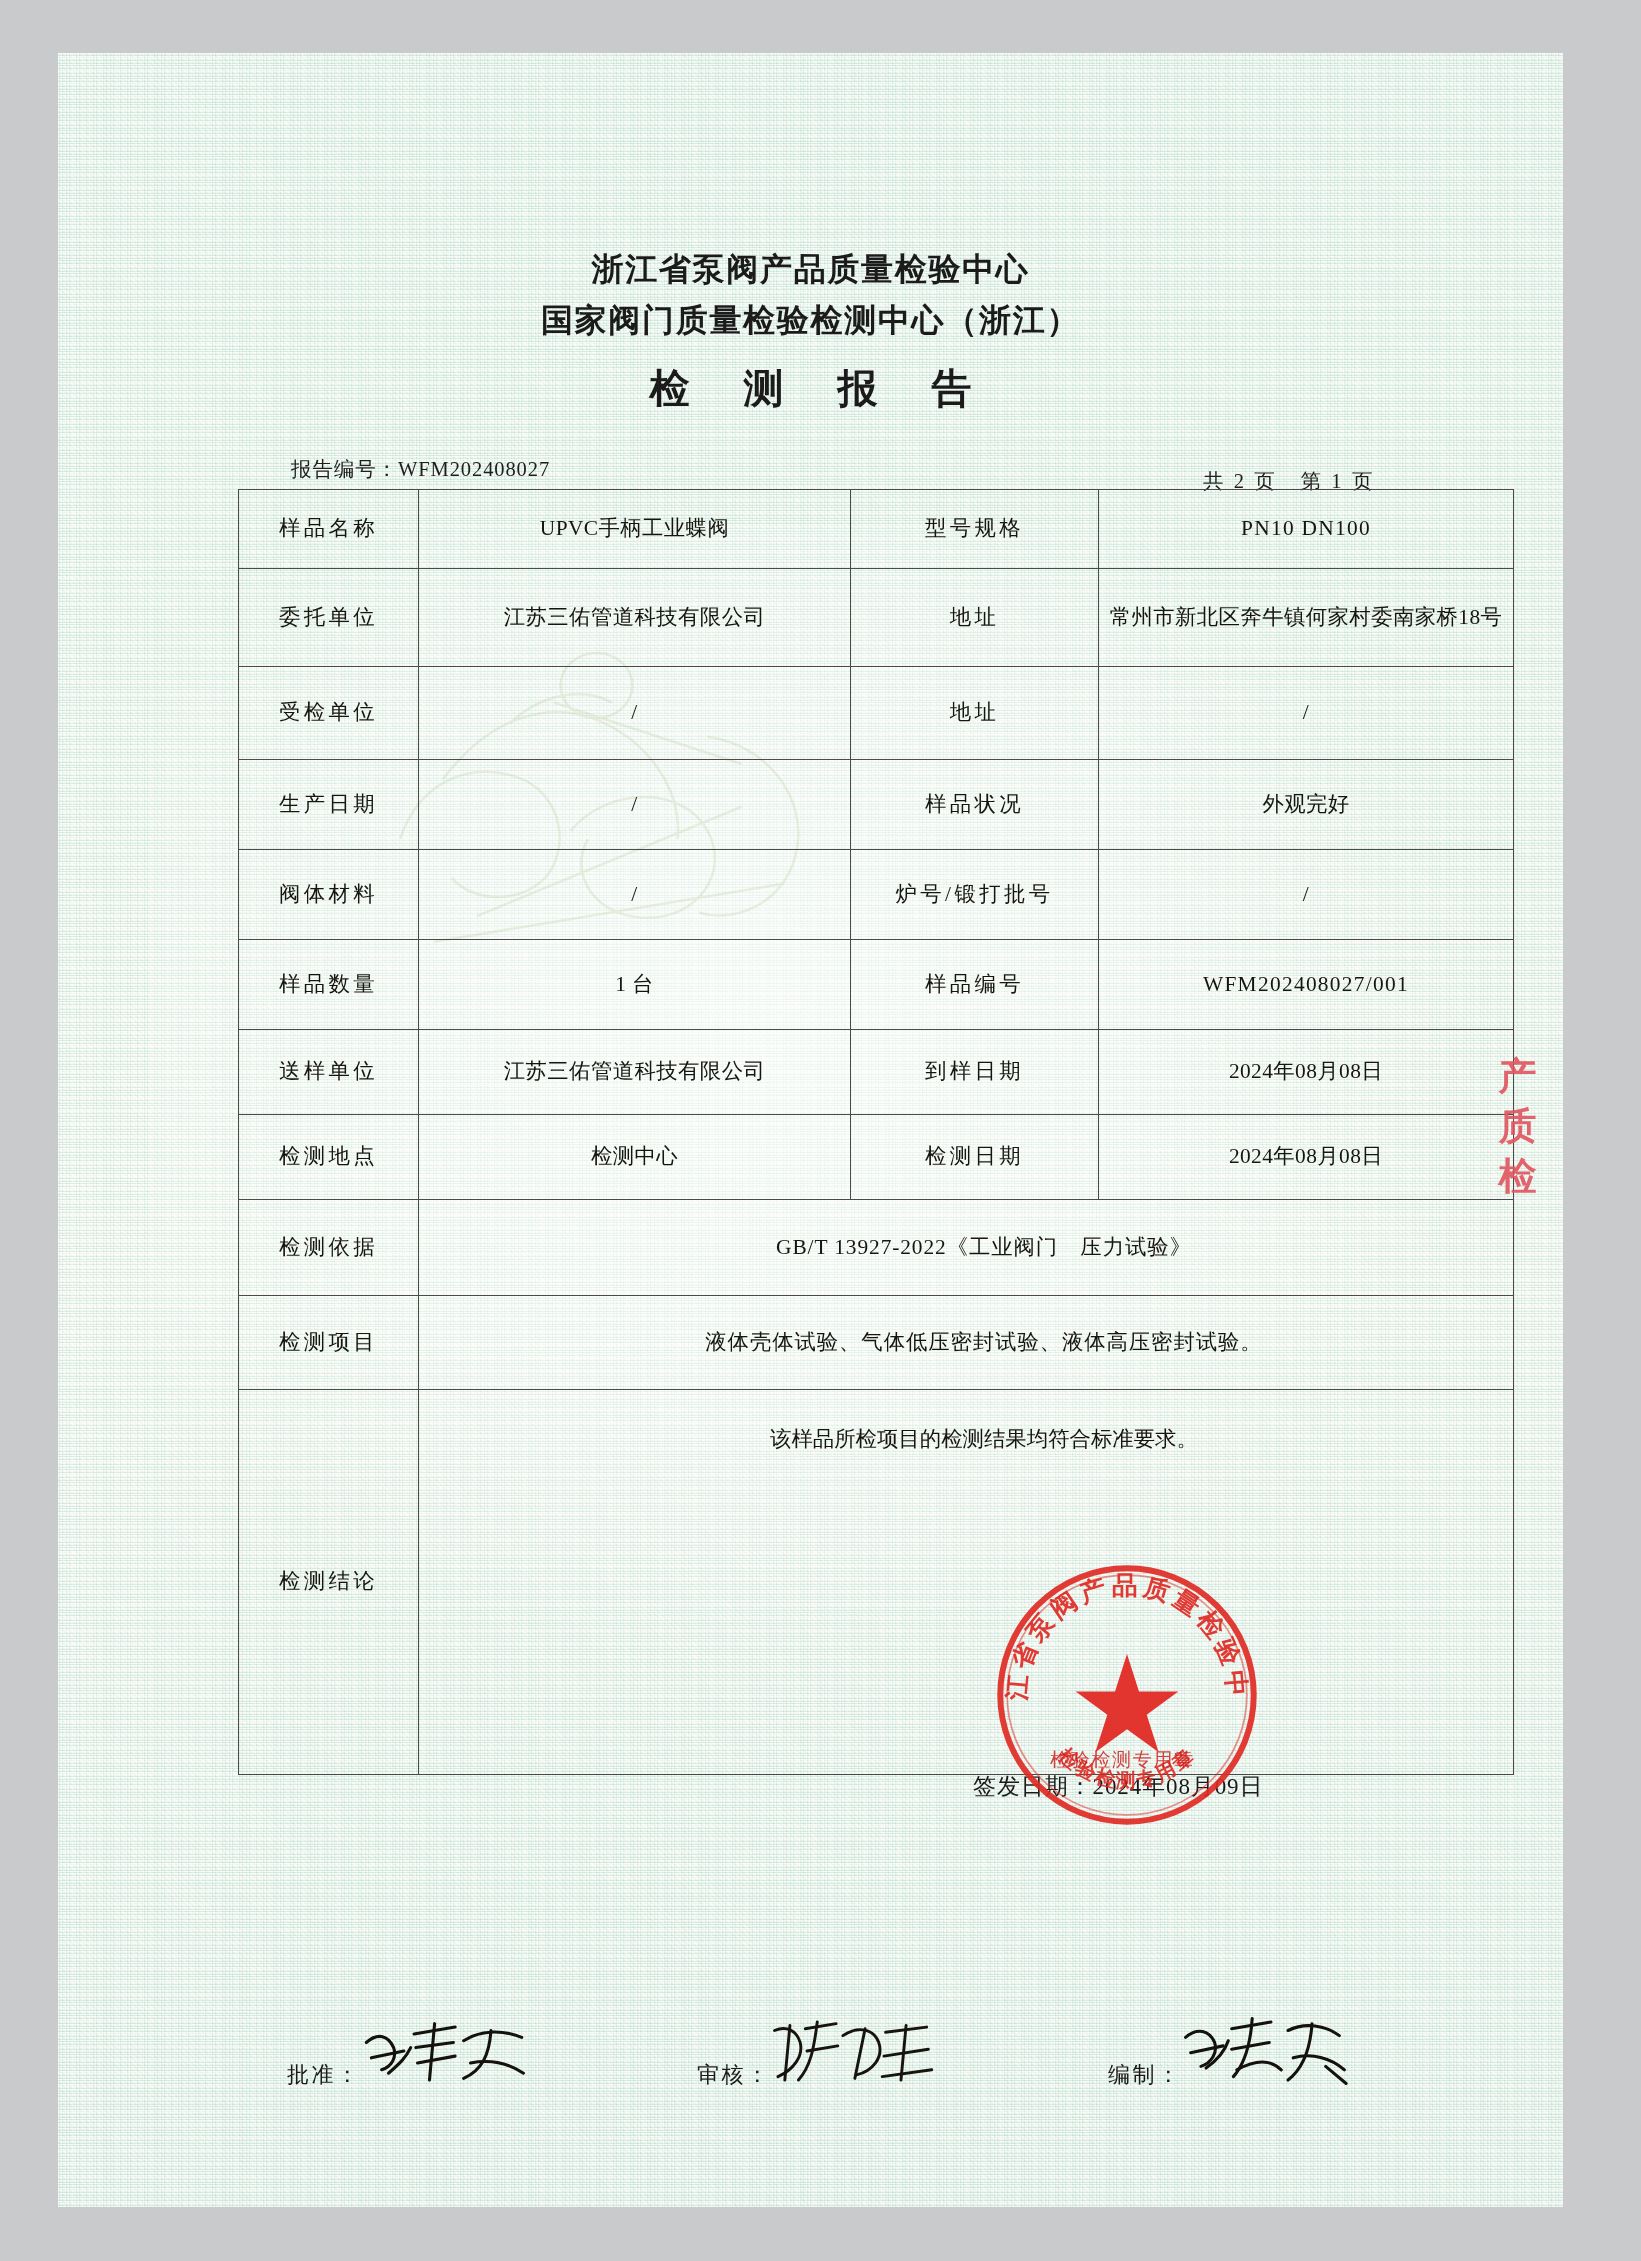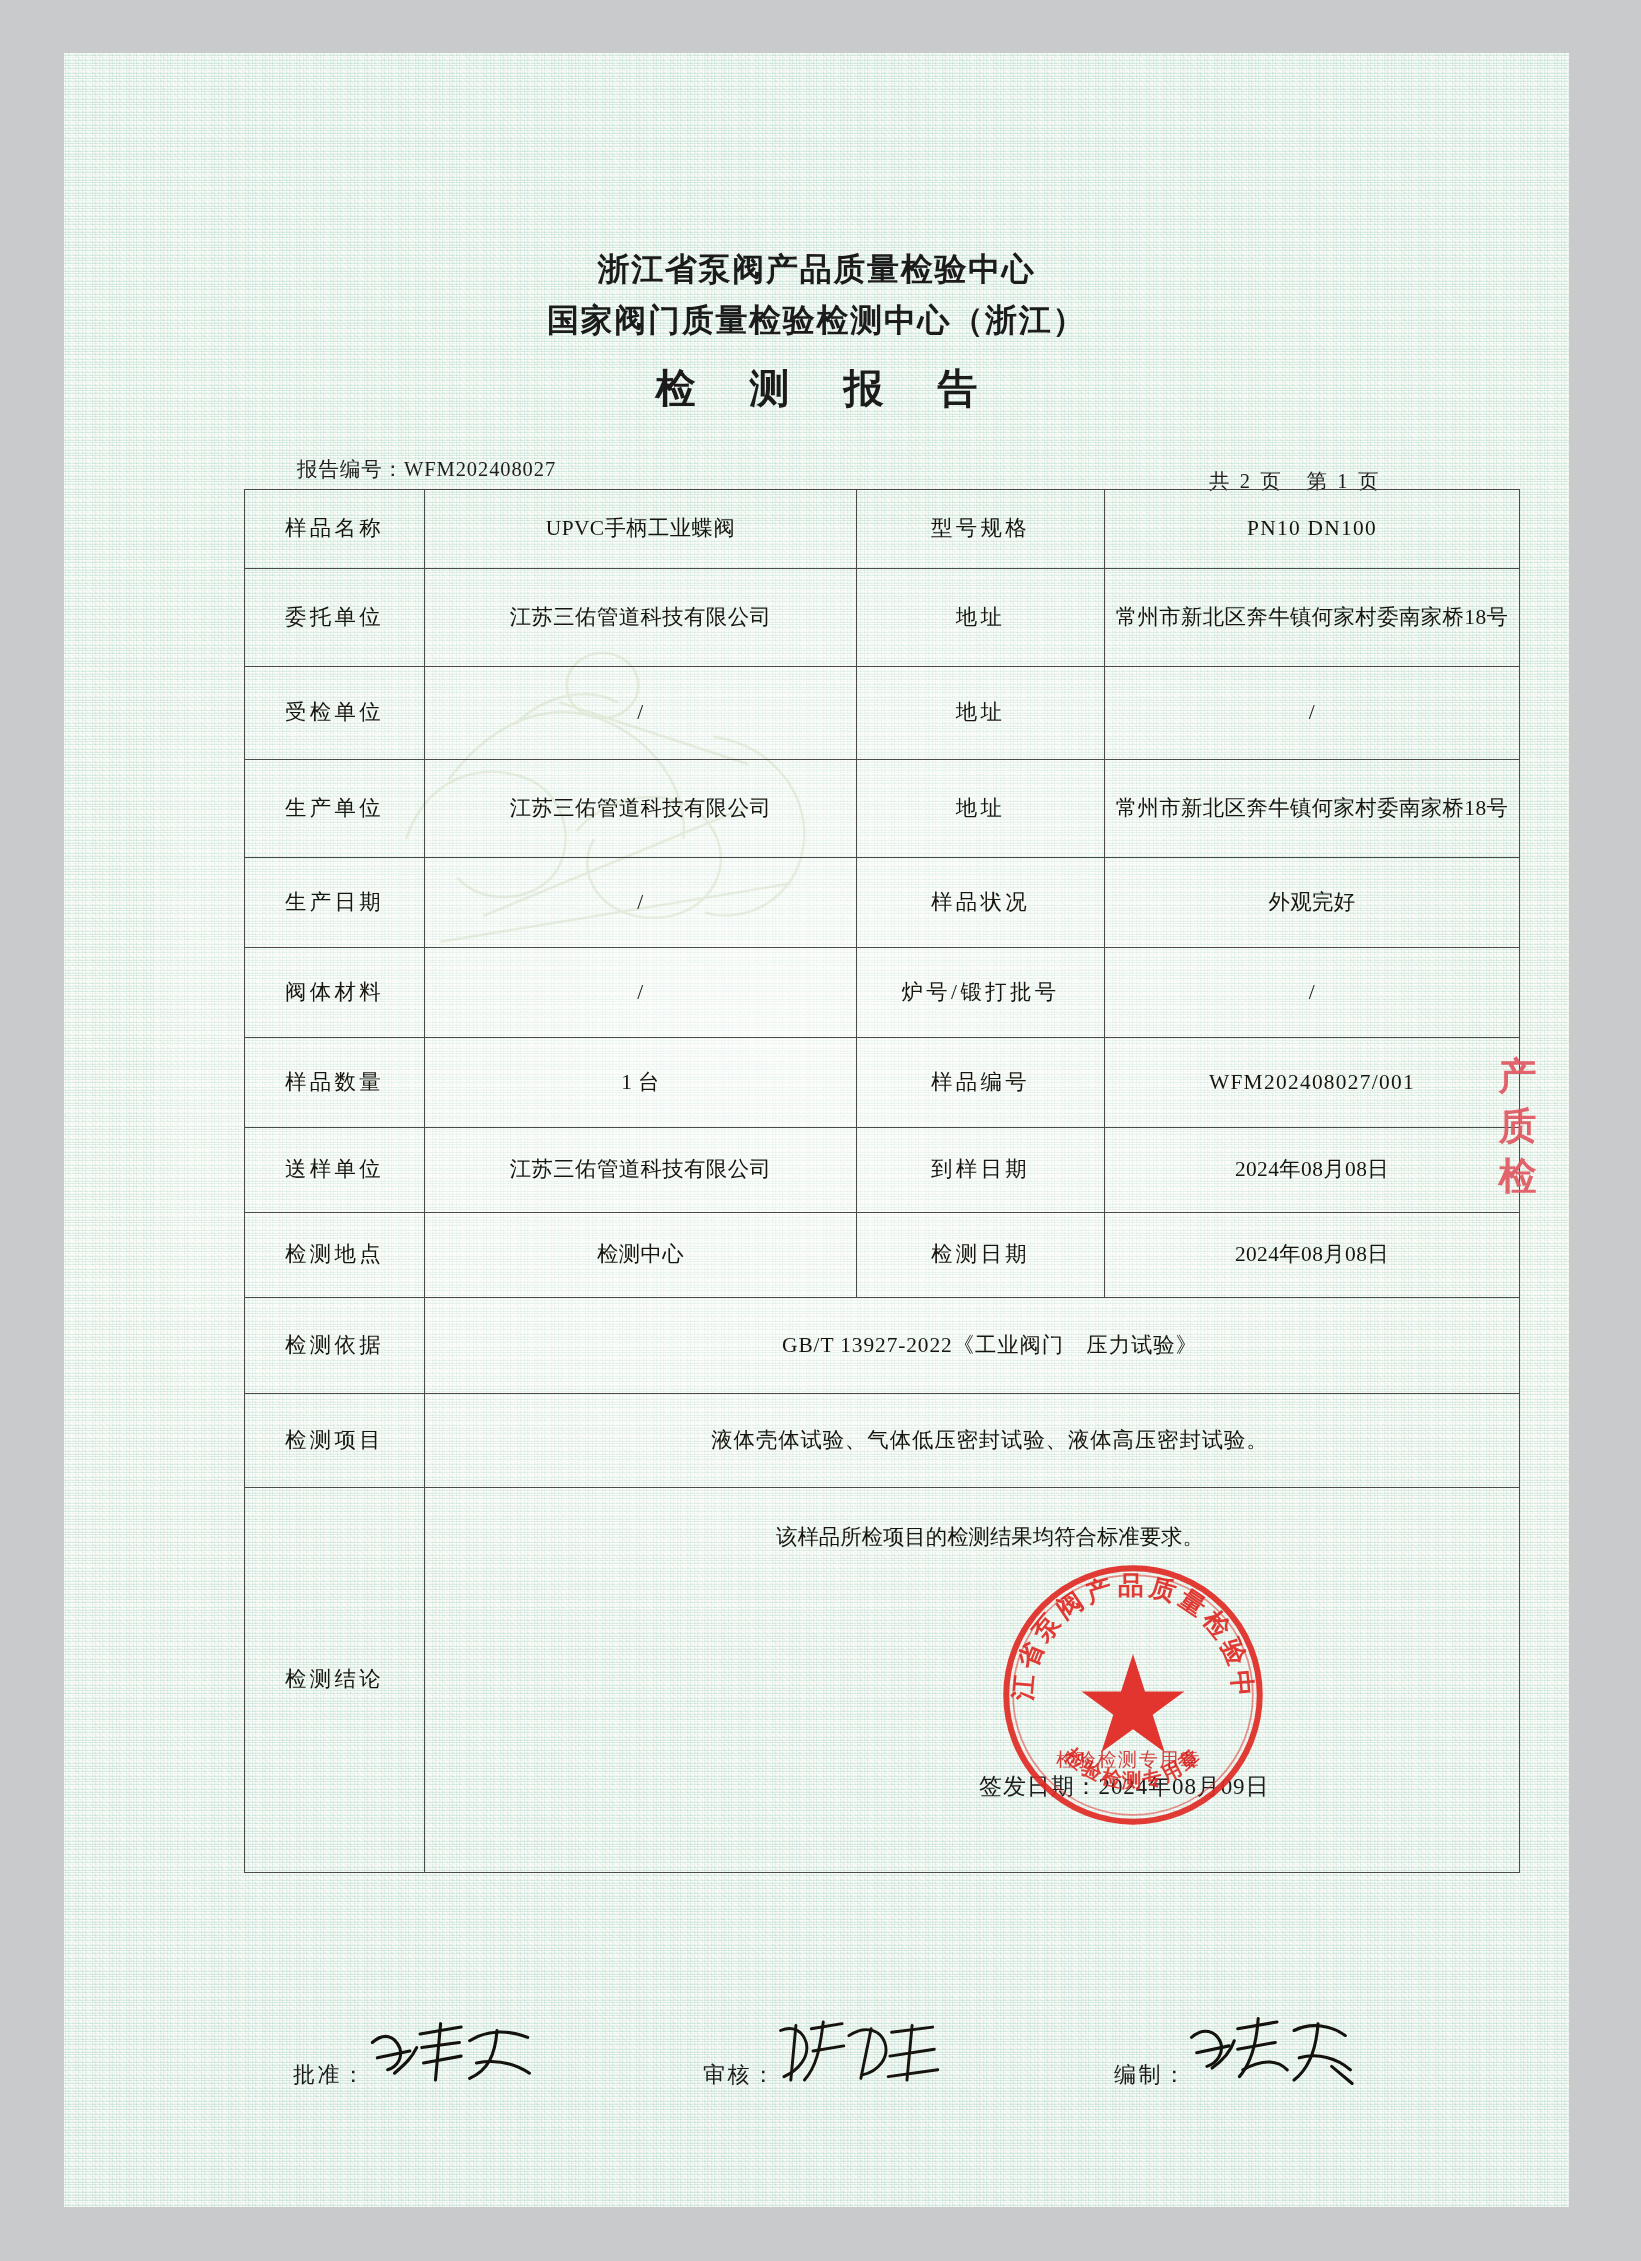--- a/index.html
+++ b/index.html
@@ -11,21 +11,21 @@
     height: 2261px;
     background: #c9cacb;
     font-family: "Liberation Serif", "DejaVu Serif", serif;
     overflow: hidden;
     position: relative;
   }
 
   
   #paper {
     position: absolute;
-    left: 64px;
+    left: 58px;
     top: 53px;
     width: 1505px;
     height: 2154px;
     background-color: #e4efe7;
     background-image:
       repeating-linear-gradient(0deg,
         rgba(255,255,255,0.55) 0px,
         rgba(255,255,255,0.55) 0.9px,
         rgba(170,215,205,0.30) 0.9px,
         rgba(170,215,205,0.30) 1.7px,
@@ -278,26 +278,20 @@
           <td class="val">常州市新北区奔牛镇何家村委南家桥18号</td>
         </tr>
 
         <tr style="height:93px">
           <td class="lbl">受检单位</td>
           <td class="val">/</td>
           <td class="lbl">地址</td>
           <td class="val">/</td>
         </tr>
 
-        <tr style="height:98px">
-          <td class="lbl">生产单位</td>
-          <td class="val">江苏三佑管道科技有限公司</td>
-          <td class="lbl">地址</td>
-          <td class="val">常州市新北区奔牛镇何家村委南家桥18号</td>
-        </tr>
 
 
         <tr style="height:90px">
           <td class="lbl">生产日期</td>
           <td class="val">/</td>
           <td class="lbl">样品状况</td>
           <td class="val">外观完好</td>
         </tr>
 
         <tr style="height:90px">

